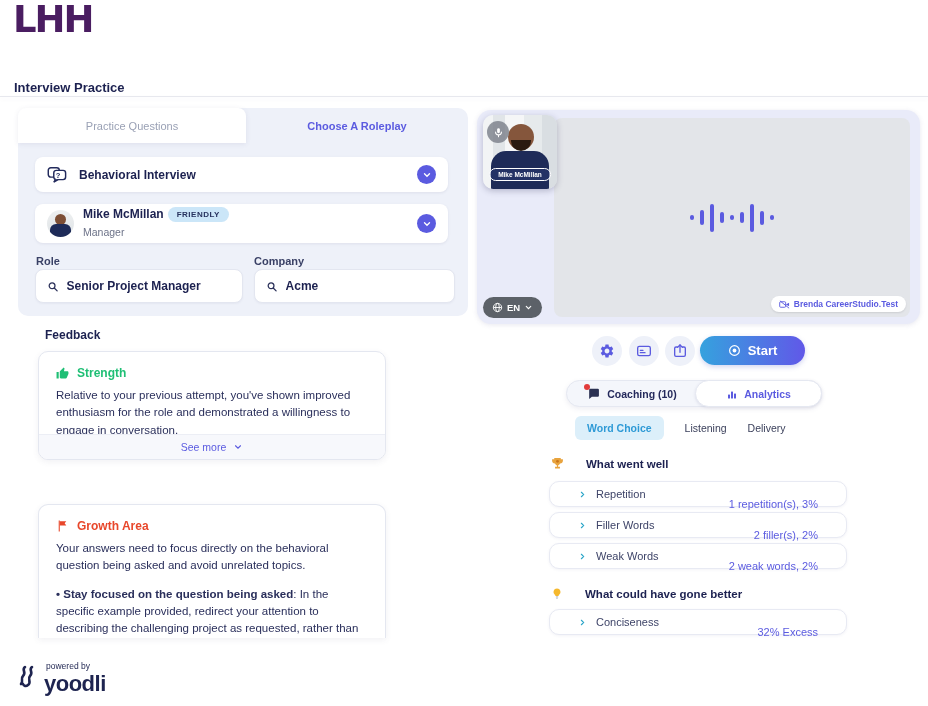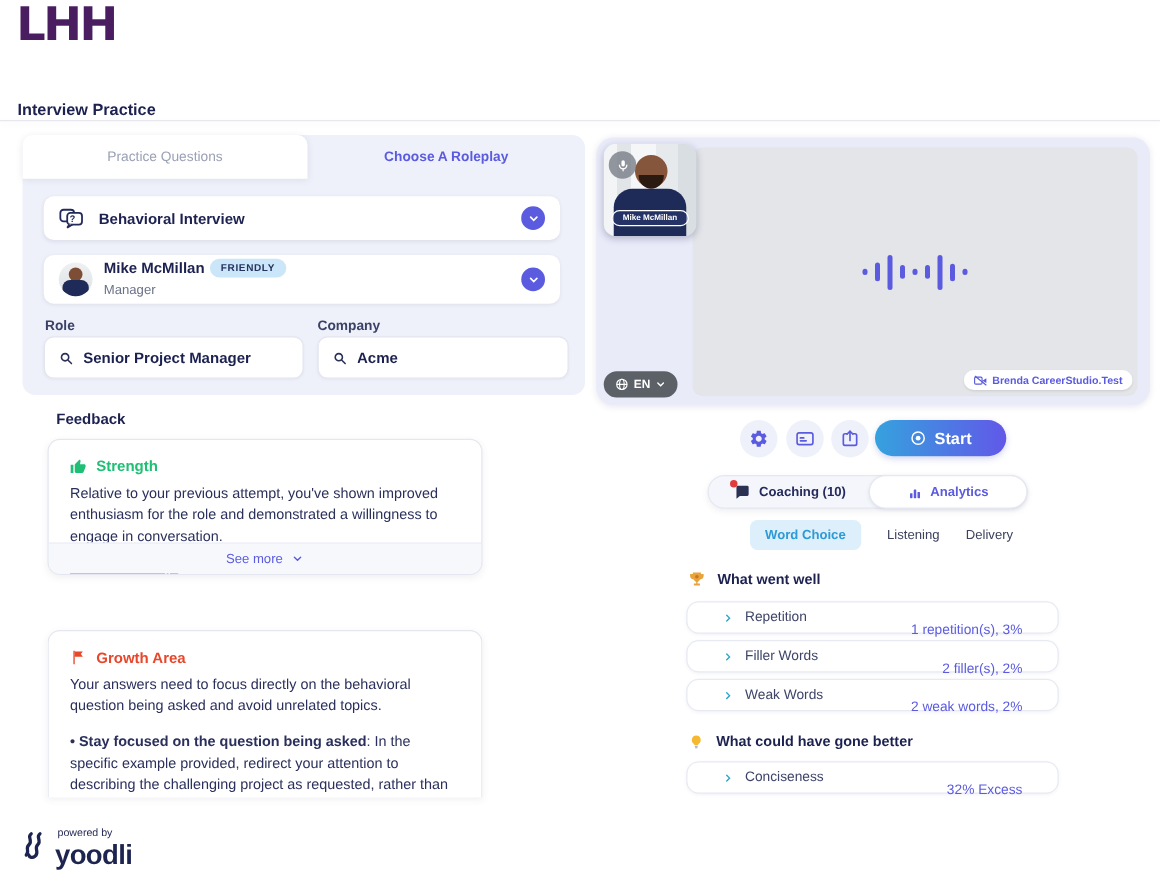--- a/index.html
+++ b/index.html
@@ -71,26 +71,26 @@
   #btn-start { position:absolute; left:700px; top:336px; width:105px; height:29px; border:none; border-radius:15px; background:linear-gradient(90deg,#35A2DE,#6158E8); color:#fff; font-weight:bold; font-size:13px; font-family:"Liberation Sans", sans-serif; display:flex; align-items:center; justify-content:center; gap:7px; cursor:pointer; box-shadow:0 2px 5px rgba(80,90,200,.25); }
 
   
   #mode-tabs { position:absolute; left:566px; top:380px; width:256px; height:27px; background:#F4F6FB; border:1px solid #E5E8F1; border-radius:14px; box-shadow:0 2px 5px rgba(90,90,140,.10); }
   #coaching-tab { position:absolute; left:0; top:0; width:130px; height:25px; display:flex; align-items:center; justify-content:center; gap:7px; font-size:10.5px; font-weight:bold; color:#252A5C; cursor:pointer; }
   #coaching-icon-wrap { position:relative; width:13px; height:13px; }
   #coaching-dot { position:absolute; left:-3px; top:-3px; width:6px; height:6px; border-radius:50%; background:#E23B3B; }
   #analytics-tab { position:absolute; right:-1px; top:-1px; width:127px; height:27px; background:#fff; border:1px solid #E5E8F1; border-radius:14px; display:flex; align-items:center; justify-content:center; gap:6px; color:#5B5BE0; font-weight:bold; font-size:10.5px; box-shadow:0 1px 3px rgba(90,90,140,.14); cursor:pointer; }
 
   
-  #subtabs { position:absolute; left:600px; top:416px; display:flex; gap:21px; align-items:center; }
+  #subtabs { position:absolute; left:575px; top:416px; display:flex; gap:21px; align-items:center; }
   .subtab { font-size:10.5px; color:#3C415C; cursor:pointer; }
   .subtab.active { background:#DCEFFA; color:#2E9AD6; font-weight:bold; padding:6px 12px; border-radius:6px; }
 
   
-  .section-head { position:absolute; display:flex; gap:10px; align-items:center; font-size:11.5px; font-weight:bold; color:#1C2150; }
+  .section-head { position:absolute; display:flex; gap:22px; align-items:center; font-size:11.5px; font-weight:bold; color:#1C2150; }
   #went-well-head { left:551px; top:457px; }
   #gone-better-head { left:551px; top:587px; }
   .metric-row { position:absolute; left:549px; width:298px; height:26px; background:#fff; border:1px solid #E8EAF3; border-radius:10px; box-shadow:0 1px 3px rgba(90,90,140,.07); display:flex; align-items:center; padding:0 28px; gap:9px; cursor:pointer; }
   #row-repetition { top:481px; } #row-filler { top:512px; } #row-weak { top:543px; } #row-conciseness { top:609px; }
   .metric-label { font-size:11px; color:#3E4468; }
   .metric-value { margin-left:auto; font-size:11px; color:#5B5BE0; font-weight:500;margin-top:19px; }
 
   
   #footer-logo { position:absolute; left:16px; top:662px; display:flex; align-items:flex-end; gap:4px; }
   #footer-text { display:flex; flex-direction:column; line-height:1; }

